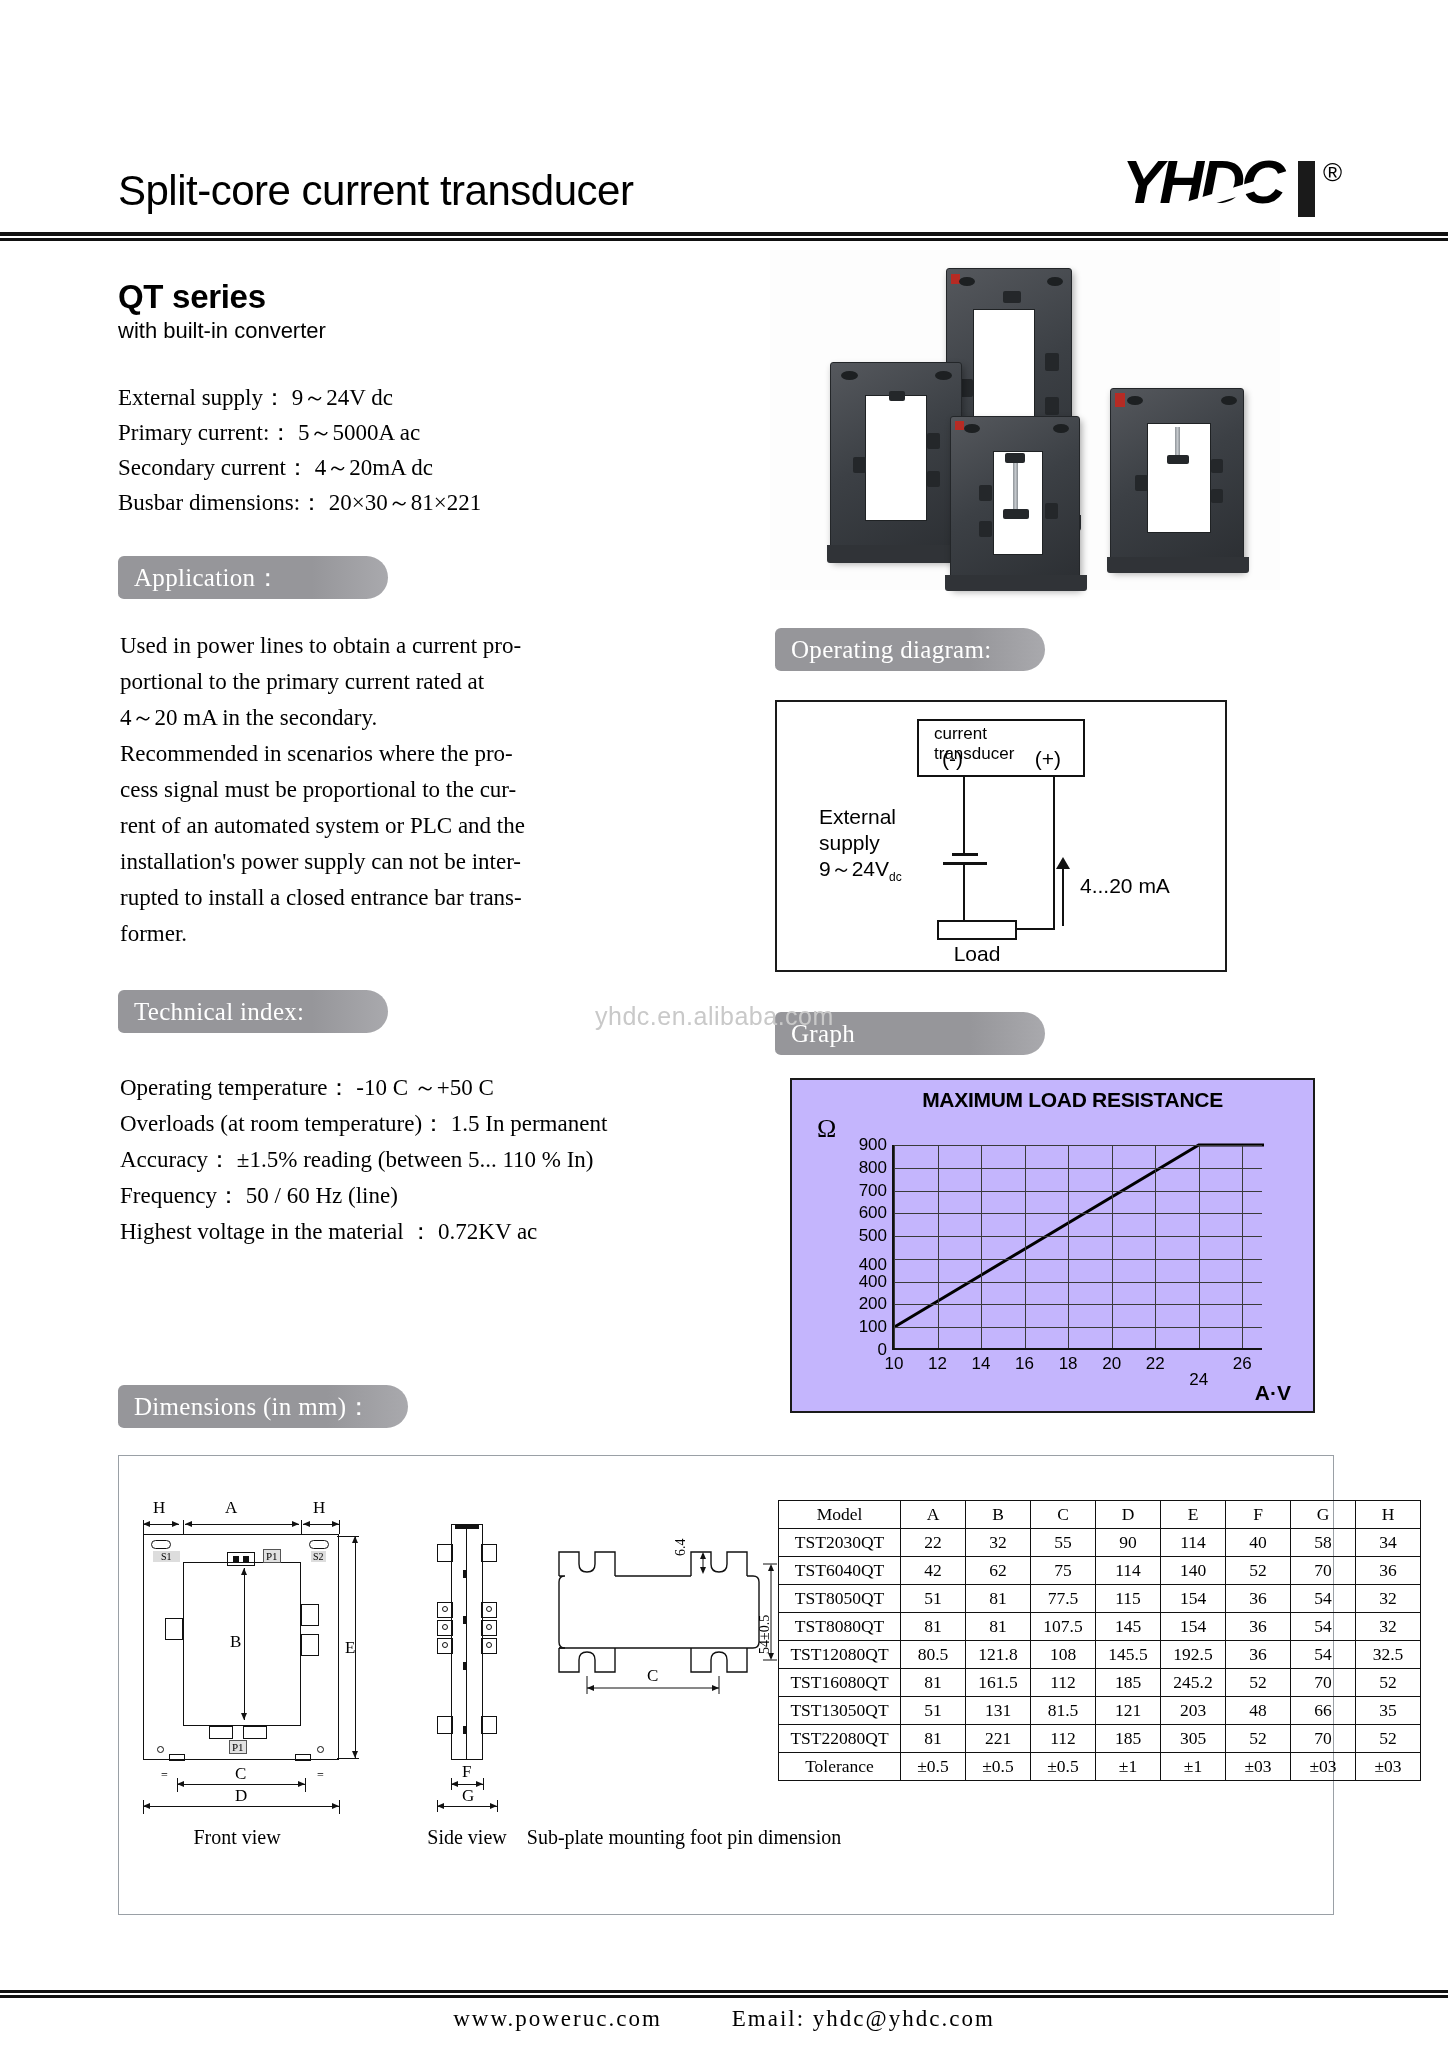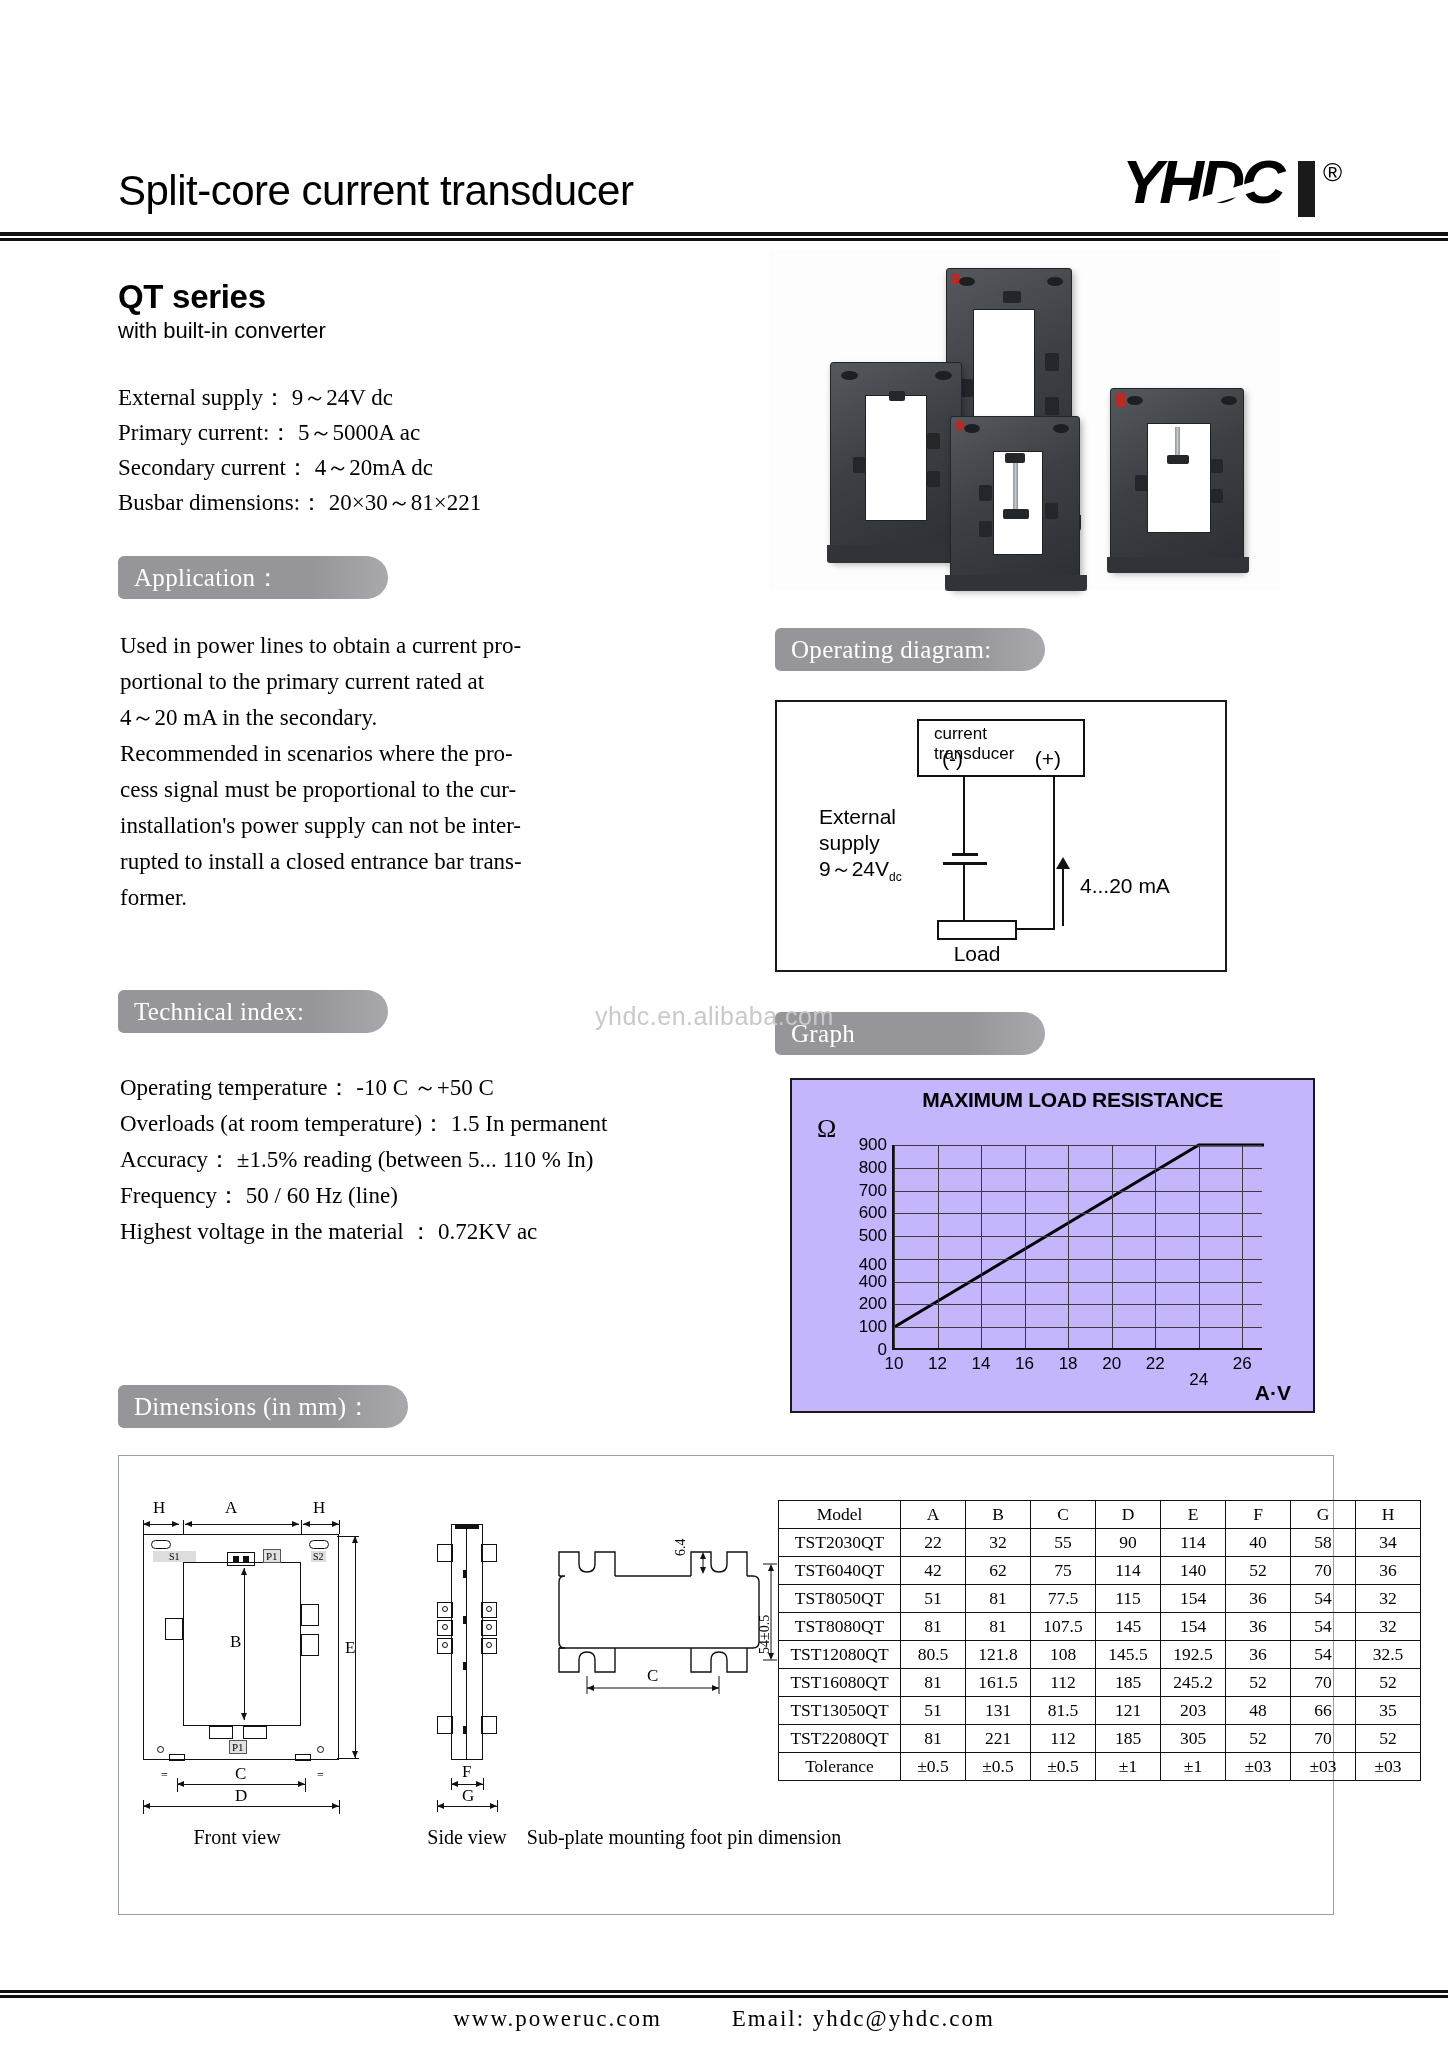--- a/index.html
+++ b/index.html
@@ -150,20 +150,21 @@
 
   <div class="pill gradient pill-application">
     <span>Application：</span>
   </div>
   <div class="bodytext">
     <p>Used in power lines to obtain a current pro-</p>
     <p>portional to the primary current rated at</p>
     <p>4～20 mA in the secondary.</p>
     <p>Recommended in scenarios where the pro-</p>
     <p>cess signal must be proportional to the cur-</p>
+    <p>rent of an automated system or PLC and the</p>
     <p>installation's power supply can not be inter-</p>
     <p>rupted to install a closed entrance bar trans-</p>
     <p>former.</p>
   </div>
 
   <div class="pill gradient pill-technical">
     <span>Technical index:</span>
   </div>
   <div class="techlist">
     <div>Operating temperature： -10 C ～+50 C</div>
@@ -332,21 +333,21 @@
       <div class="thin" style="left:46px;top:64px;width:118px;height:164px;"></div>
 
       <div class="thin2" style="left:64px;top:80px;width:82px;height:132px;border:none;"></div>
 
       <div class="thin" style="left:90px;top:54px;width:28px;height:14px;"></div>
       <div class="dl" style="left:96px;top:58px;width:6px;height:6px;"></div>
       <div class="dl" style="left:106px;top:58px;width:6px;height:6px;"></div>
 
       <div class="thin" style="left:14px;top:42px;width:20px;height:9px;border-radius:5px;"></div>
       <div class="thin" style="left:172px;top:42px;width:20px;height:9px;border-radius:5px;"></div>
-      <div class="dlab" style="left:16px;top:53px;font-size:10px;background:#ddd;padding:0 16px;">S1</div>
+      <div class="dlab" style="left:16px;top:53px;font-size:10px;background:#ddd;padding:0 8px;">S1</div>
       <div class="dlab" style="left:174px;top:53px;font-size:10px;background:#ddd;padding:0 2px;">S2</div>
       <div class="dlab" style="left:126px;top:51px;font-size:11px;border:1px solid #555;background:#e2e2e2;padding:0 2px;">P1</div>
 
       <div class="thin" style="left:28px;top:120px;width:18px;height:22px;"></div>
       <div class="thin" style="left:164px;top:106px;width:18px;height:22px;"></div>
       <div class="thin" style="left:164px;top:136px;width:18px;height:22px;"></div>
 
       <div class="dvarr" style="left:107px;top:70px;height:152px;"></div>
       <div class="dlab" style="left:93px;top:134px;">B</div>
 

